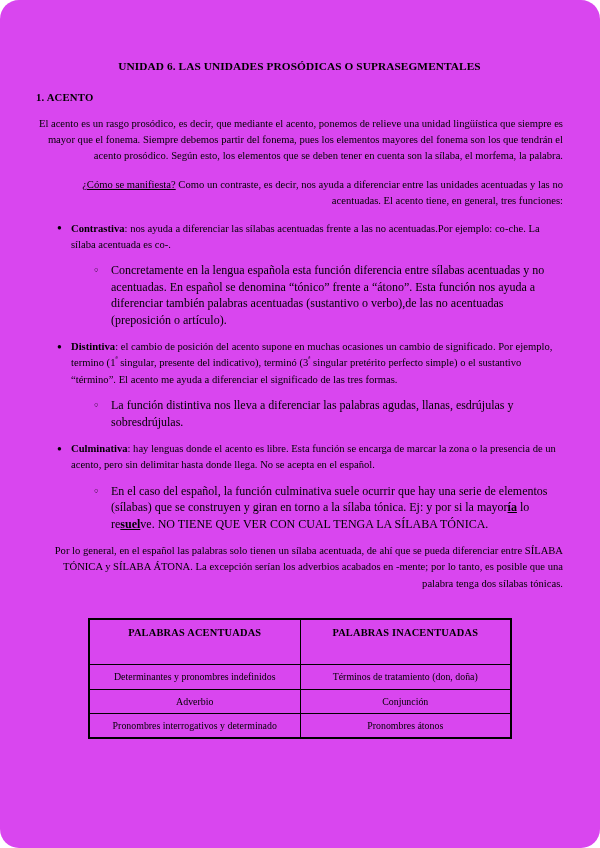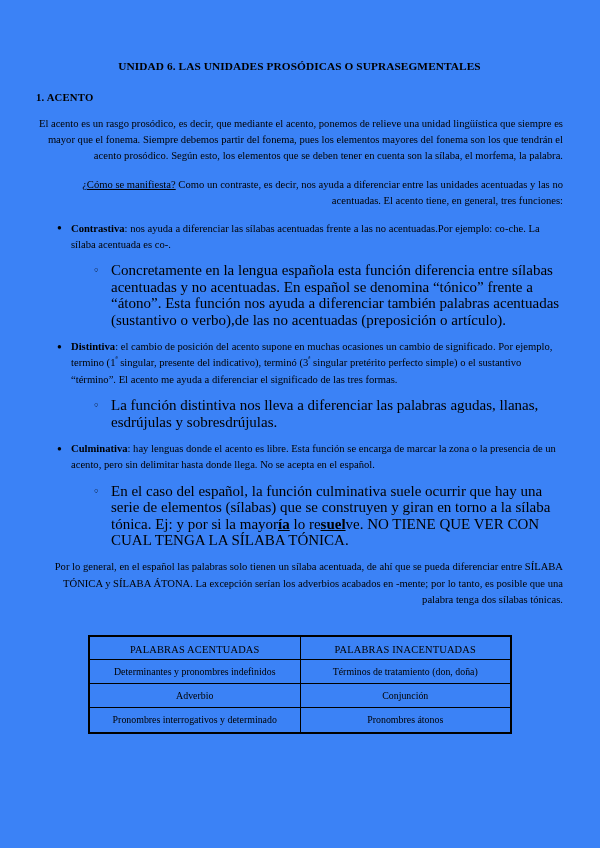--- a/index.html
+++ b/index.html
@@ -11,23 +11,24 @@
     width: 600px;
     height: 848px;
     font-family: "Liberation Serif", "DejaVu Serif", serif;
     color: #000000;
     -webkit-font-smoothing: none;
   }
   .page {
     position: relative;
     width: 600px;
     height: 848px;
-    background: #3b82f6;
+    background: #d946ef;
     box-sizing: border-box;
     padding: 60px 37px 0 36px;
+    border-radius: 19px;
   }
   .doc-title {
     text-align: center;
     font-weight: bold;
     font-size: 11.3px;
     letter-spacing: 0.1px;
     margin: 0 0 17px 0;
     line-height: 1.2;
   }
   .section-heading {
@@ -73,21 +74,21 @@
     line-height: 16.4px;
   }
   ul.lvl2 {
     list-style: none;
     margin: 9px 0 0 0;
     padding: 0;
   }
   ul.lvl2 > li {
     position: relative;
     padding-left: 40px;
-    font-size: 15px;
+    font-size: 12px;
     line-height: 16.4px;
   }
   ul.lvl2 > li::before {
     content: "\25CB";
     position: absolute;
     left: 23px;
     top: 0;
     font-size: 7.4px;
     line-height: 16.6px;
   }
@@ -105,24 +106,24 @@
   table.words-table td,
   table.words-table th {
     border: 1px solid #000;
     text-align: center;
     font-size: 9.9px;
     padding: 6px 4px 6px 4px;
     font-weight: normal;
     line-height: 1.15;
   }
   table.words-table thead th {
-    font-weight: normal;
+    font-weight: bold;
     font-size: 10.4px;
     letter-spacing: 0.2px;
-    padding: 7px 4px 3px 4px;
+    padding: 7px 4px 25px 4px;
   }
 </style>
 </head>
 <body>
 
 <div class="page">
 
   <h1 class="doc-title">UNIDAD 6. LAS UNIDADES PROSÓDICAS O SUPRASEGMENTALES</h1>
 
   <h2 class="section-heading">1. ACENTO</h2>

